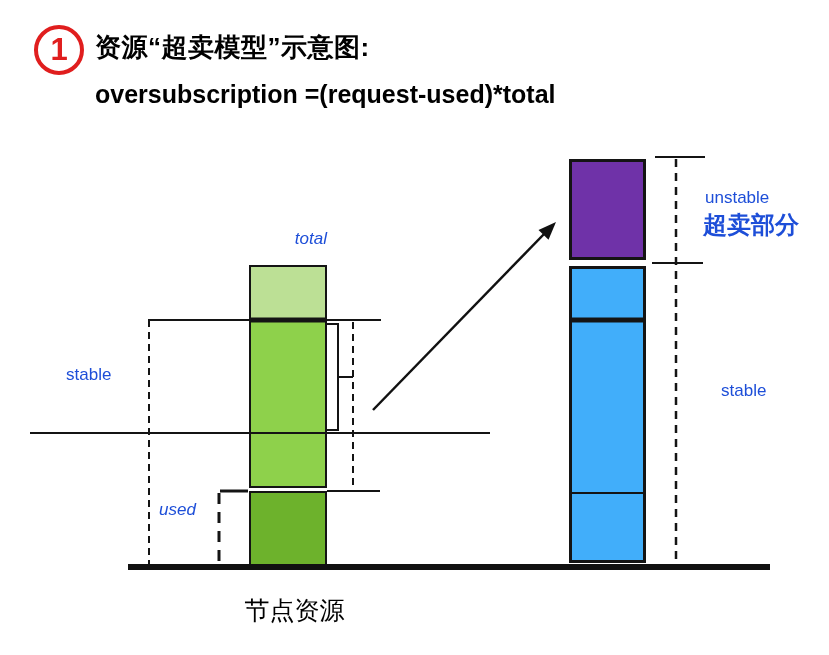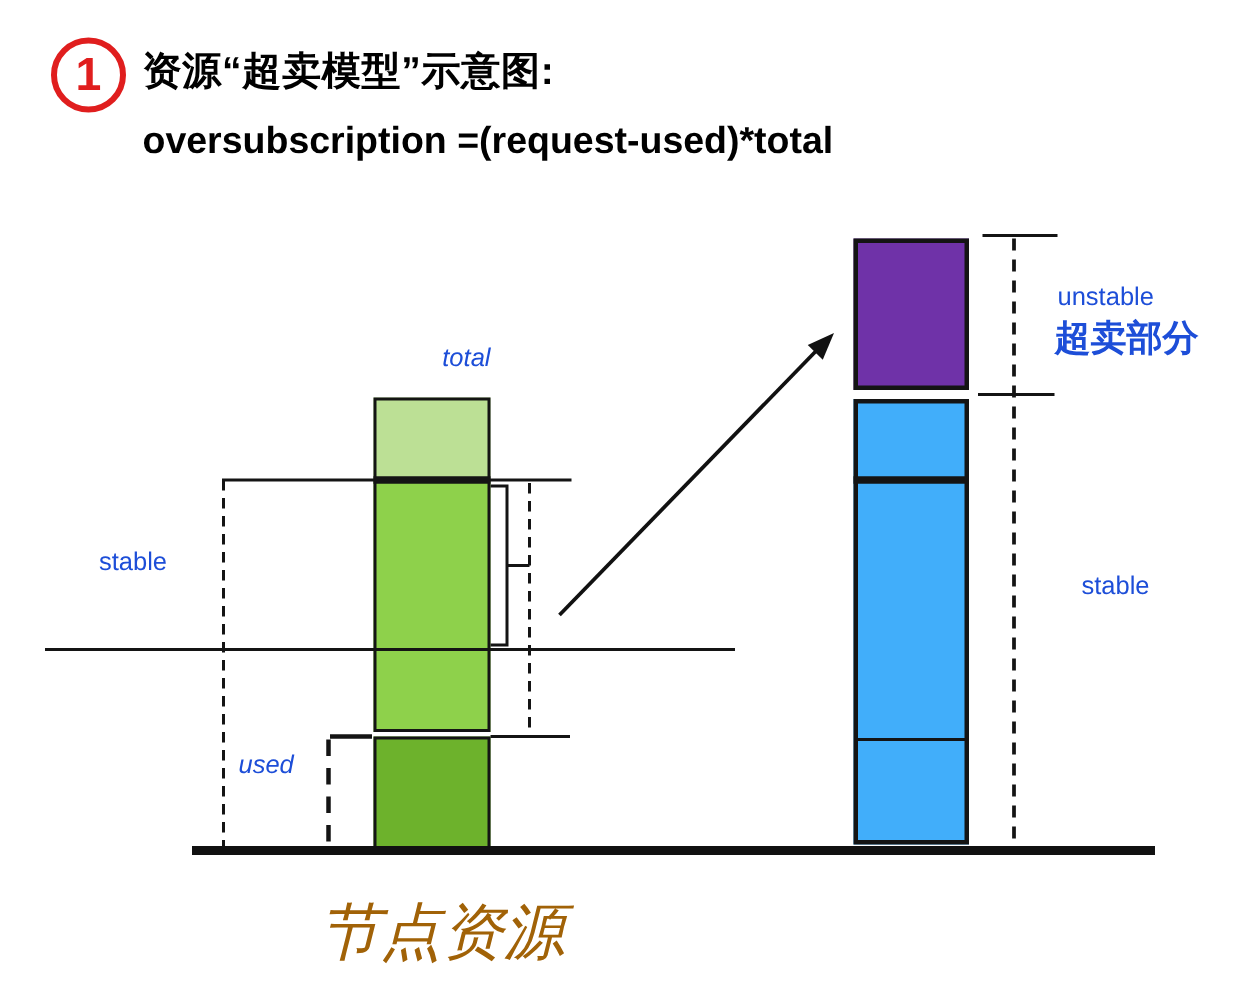--- a/index.html
+++ b/index.html
@@ -28,21 +28,21 @@
   .lines{left:0;top:0;z-index:2;}
   
   .lbl{font-size:17px;color:#1d4ed8;z-index:3;white-space:nowrap;}
   .lbl-total   {left:249px;top:229px;width:78px;text-align:right;font-style:italic;}
   .lbl-request {left:66px;top:365px;}
   .lbl-used    {left:159px;top:500px;font-style:italic;}
   .lbl-unstable{left:705px;top:188px;}
   .lbl-oversold{left:703px;top:209px;font-size:24px;font-weight:700;}
   .lbl-stable  {left:721px;top:381px;}
   
-  .caption{font-size:41px;color:#a16207;z-index:3;white-space:nowrap;font-style:italic;}
+  .caption{font-size:25px;color:#000000;z-index:3;white-space:nowrap;}
   .cap-node {left:197px;top:594px;width:195px;text-align:center;}
   .cap-sched{left:500px;top:592px;width:195px;text-align:center;}
 </style>
 </head>
 <body>
 
 <div class="canvas">
 
   <div class="abs badge" style="color: rgb(224, 30, 30); border-color: rgb(224, 30, 30);">1</div>
   <div class="abs title-line1">资源“超卖模型”示意图:</div>

